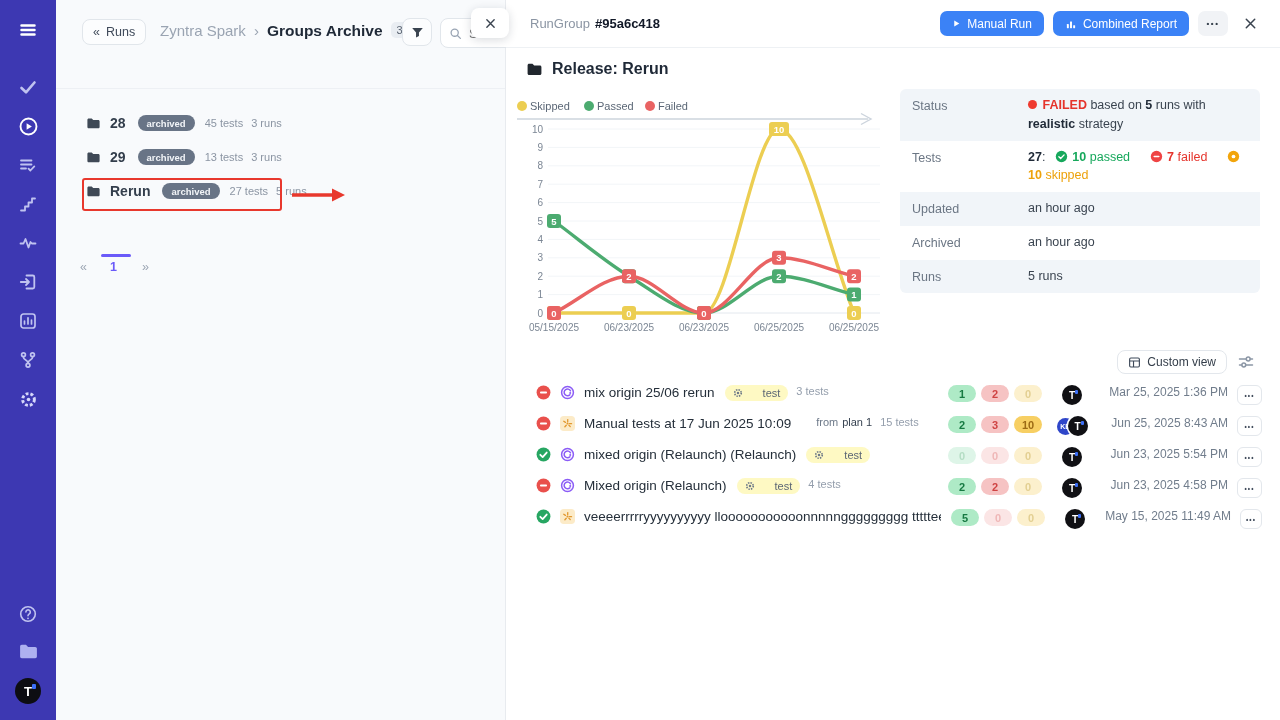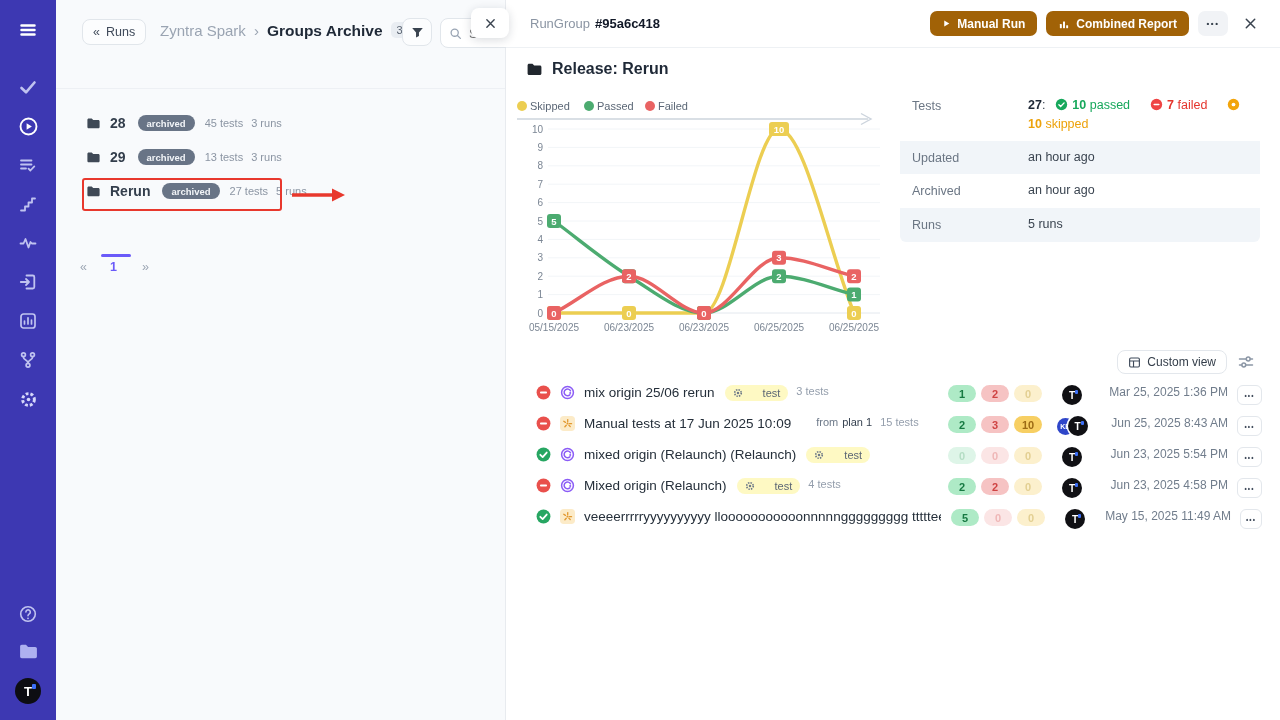--- a/index.html
+++ b/index.html
@@ -54,22 +54,22 @@
   .pg{position:absolute;top:8px;border:none;background:none;font-size:12.5px;color:#9aa4b2;padding:0}
   .pg.prev{left:24px}.pg.next{left:86px}
   .pg.page{left:54px;color:#6a5af9;font-weight:bold}
 
   
   .right-panel{position:absolute;left:506px;top:0;width:774px;height:720px;background:#fff}
   .rp-header{height:47px;border-bottom:1px solid #eef1f4;display:flex;align-items:center;padding:0 22px 0 24px}
   .rh-type{font-size:13px;color:#8b95a3}
   .rh-id{font-size:13px;font-weight:bold;color:#111827;margin-left:5px}
   .flex-sp{flex:1}
-  .btn-primary{height:25px;display:flex;align-items:center;gap:6px;background:#a16207;color:#fff;border:none;
-               border-radius:7px;padding:0 12px;font-size:12px;font-weight:700}
+  .btn-primary{height:25px;display:flex;align-items:center;gap:6px;background:#3b82f6;color:#fff;border:none;
+               border-radius:7px;padding:0 12px;font-size:12px;font-weight:400}
   .btn-primary + .btn-primary{margin-left:9px}
   .btn-more{margin-left:9px;width:30px;height:25px;background:#f1f3f6;border:none;border-radius:7px;
             color:#343e4a;font-size:8px;letter-spacing:1.5px;font-weight:bold}
   .btn-close{margin-left:15px;background:none;border:none;padding:0;display:flex}
 
   .rp-title{position:absolute;left:20px;top:60px;display:flex;align-items:center;gap:9px}
   .rp-title b{font-size:16px;color:#1f2937}
 
   .chart-wrap{position:absolute;left:2px;top:94px}
 
@@ -397,20 +397,32 @@
           <rect x="189" y="212" width="14" height="14" rx="3" fill="#e96363"></rect>
           <text x="196" y="222.5" font-size="9.5" font-weight="bold" fill="#ffffff" text-anchor="middle">0</text>
           <rect x="264" y="156.8" width="14" height="14" rx="3" fill="#e96363"></rect>
           <text x="271" y="167.3" font-size="9.5" font-weight="bold" fill="#ffffff" text-anchor="middle">3</text>
           <rect x="339" y="175.2" width="14" height="14" rx="3" fill="#e96363"></rect>
           <text x="346" y="185.7" font-size="9.5" font-weight="bold" fill="#ffffff" text-anchor="middle">2</text>
         </svg>
     </div>
 
     <div class="info-table">
+      <div class="info-row alt">
+        <div class="info-label">Status</div>
+        <div class="info-value">
+          <span class="dot-red"></span>
+          <b class="c-red">FAILED</b>
+          <span>based on</span>
+          <b>5</b>
+          <span>runs with</span>
+          <b>realistic</b>
+          <span>strategy</span>
+        </div>
+      </div>
       <div class="info-row">
         <div class="info-label">Tests</div>
         <div class="info-value">
           <b>27</b><span>:</span>
           <span class="t-ic"><svg width="13" height="13" viewBox="0 0 16 16">
                 <circle cx="8" cy="8" r="7" fill="#17a85c"></circle>
                 <path d="M4.8 8.3 L7 10.4 L11.2 6" stroke="#fff" stroke-width="1.7" fill="none" stroke-linecap="round"></path>
               </svg></span>
           <b class="c-green">10</b>
           <span class="c-green">passed</span>

